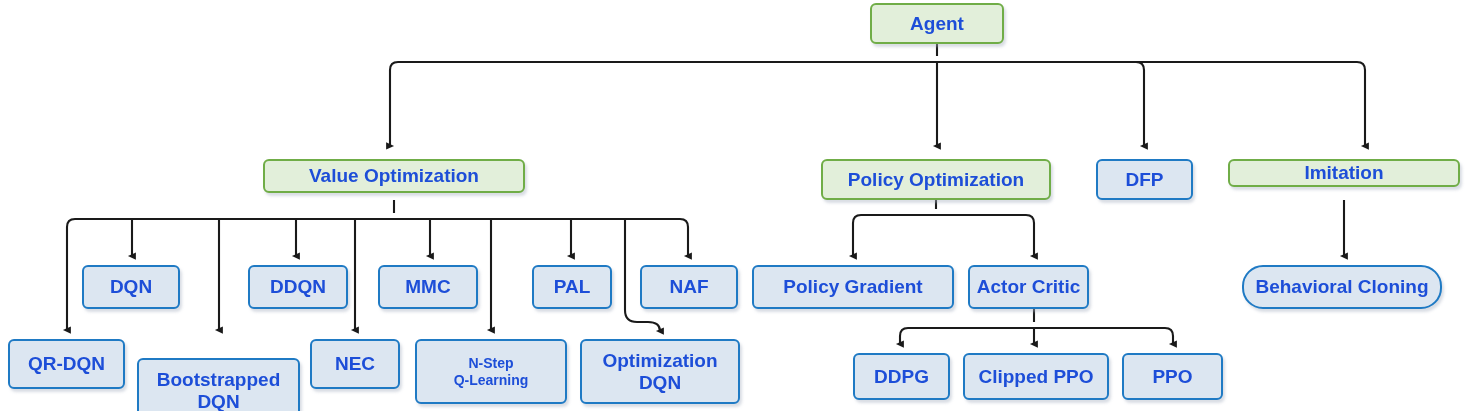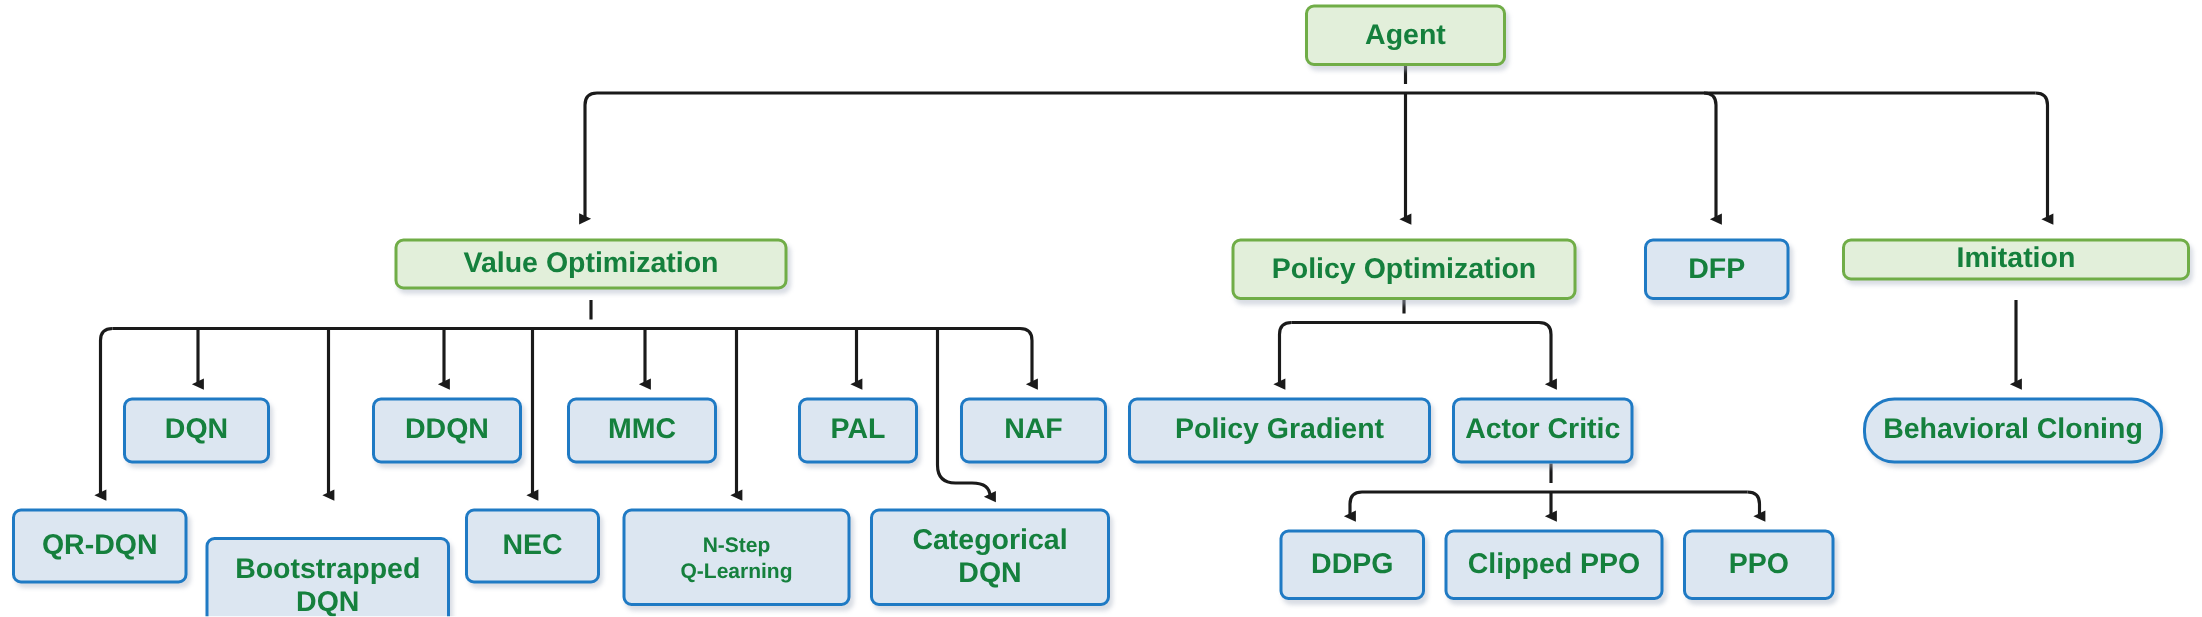--- a/index.html
+++ b/index.html
@@ -28,21 +28,21 @@
   .node {
     position: absolute;
     box-sizing: border-box;
     display: flex;
     align-items: center;
     justify-content: center;
     text-align: center;
     border-radius: 6px;
     font-weight: bold;
     line-height: 1.15;
-    color: #15803d;
+    color: #1d4ed8;
     box-shadow: 2px 3px 3px rgba(170,180,195,0.45);
     white-space: pre-line;
     padding: 2px 6px;
   }
   .node.green {
     background: #e2efda;
     border: 2.5px solid #70ad47;
   }
   .node.blue {
     background: #dce6f1;
@@ -119,19 +119,19 @@
       <div class="node blue" style="left: 640px; top: 265px; width: 98px; height: 44px; font-size: 19px;">NAF</div>
       <div class="node blue" style="left: 752px; top: 265px; width: 202px; height: 44px; font-size: 19px;">Policy Gradient</div>
       <div class="node blue" style="left: 968px; top: 265px; width: 121px; height: 44px; font-size: 19px;">Actor Critic</div>
       <div class="node blue" style="left: 1242px; top: 265px; width: 200px; height: 44px; font-size: 19px; border-radius: 21px;">Behavioral Cloning</div>
       <div class="node blue" style="left: 8px; top: 339px; width: 117px; height: 50px; font-size: 19px;">QR-DQN</div>
       <div class="node blue" style="left: 137px; top: 358px; width: 163px; height: 65px; font-size: 19px;">Bootstrapped
 DQN</div>
       <div class="node blue" style="left: 310px; top: 339px; width: 90px; height: 50px; font-size: 19px;">NEC</div>
       <div class="node blue" style="left: 415px; top: 339px; width: 152px; height: 65px; font-size: 14px;">N-Step
 Q-Learning</div>
-      <div class="node blue" style="left: 580px; top: 339px; width: 160px; height: 65px; font-size: 19px;">Categorical
+      <div class="node blue" style="left: 580px; top: 339px; width: 160px; height: 65px; font-size: 19px;">Optimization
 DQN</div>
       <div class="node blue" style="left: 853px; top: 353px; width: 97px; height: 47px; font-size: 19px;">DDPG</div>
       <div class="node blue" style="left: 963px; top: 353px; width: 146px; height: 47px; font-size: 19px;">Clipped PPO</div>
       <div class="node blue" style="left: 1122px; top: 353px; width: 101px; height: 47px; font-size: 19px;">PPO</div>
     </div>
 </div>
 
 </body></html>

